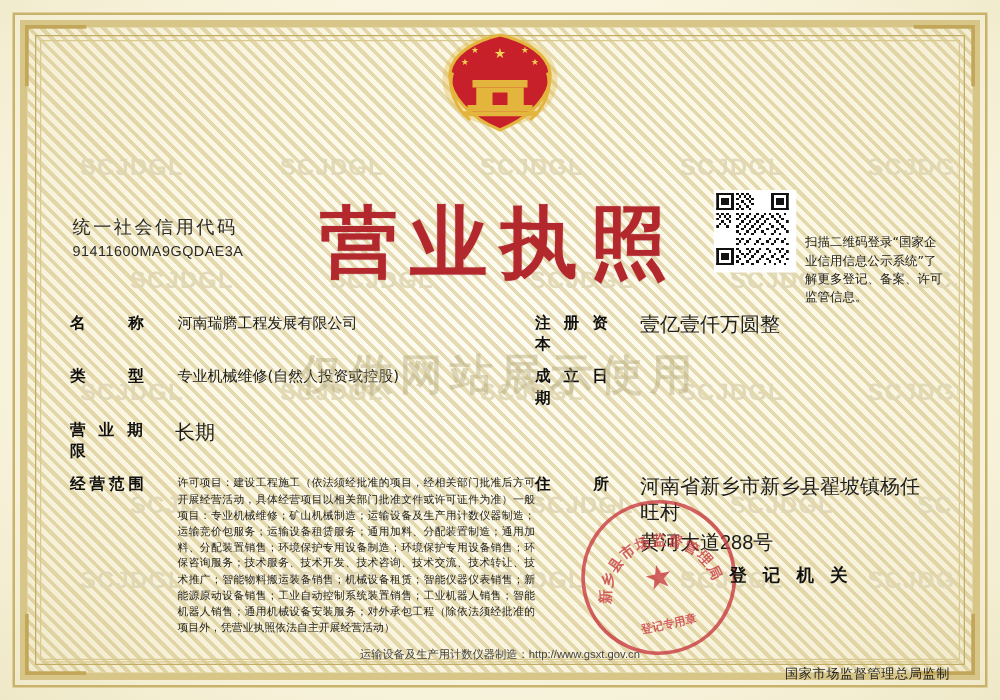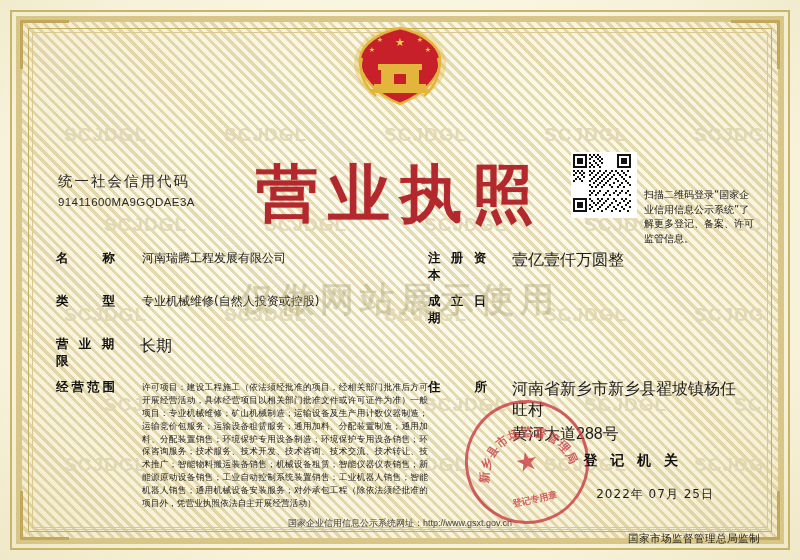--- a/index.html
+++ b/index.html
@@ -448,25 +448,20 @@
       </defs>
       <text text-anchor="middle">
         <textPath href="#sealArc" startOffset="50%">新乡县市场监督管理局</textPath>
       </text>
     </svg>
     <div class="star">★</div>
     <div class="bottom-txt">登记专用章</div>
   </div>
 
   <div class="registrar">登 记 机 关</div>
-  <div class="date-line">
-    <span>2022</span><span>年</span>
-    <span>07</span><span>月</span>
-    <span>25</span><span>日</span>
-  </div>
 
   <div class="bottom-band"></div>
   <div class="footer-url">
-    <span>国家企业信用信息公示系统网址：</span><span>http://www.gsxt.gov.cn</span>
+    <span>运输设备及生产用计数仪器制造：</span><span>http://www.gsxt.gov.cn</span>
   </div>
   <div class="footer-right">国家市场监督管理总局监制</div>
 
 </div>
 
 </body></html>

